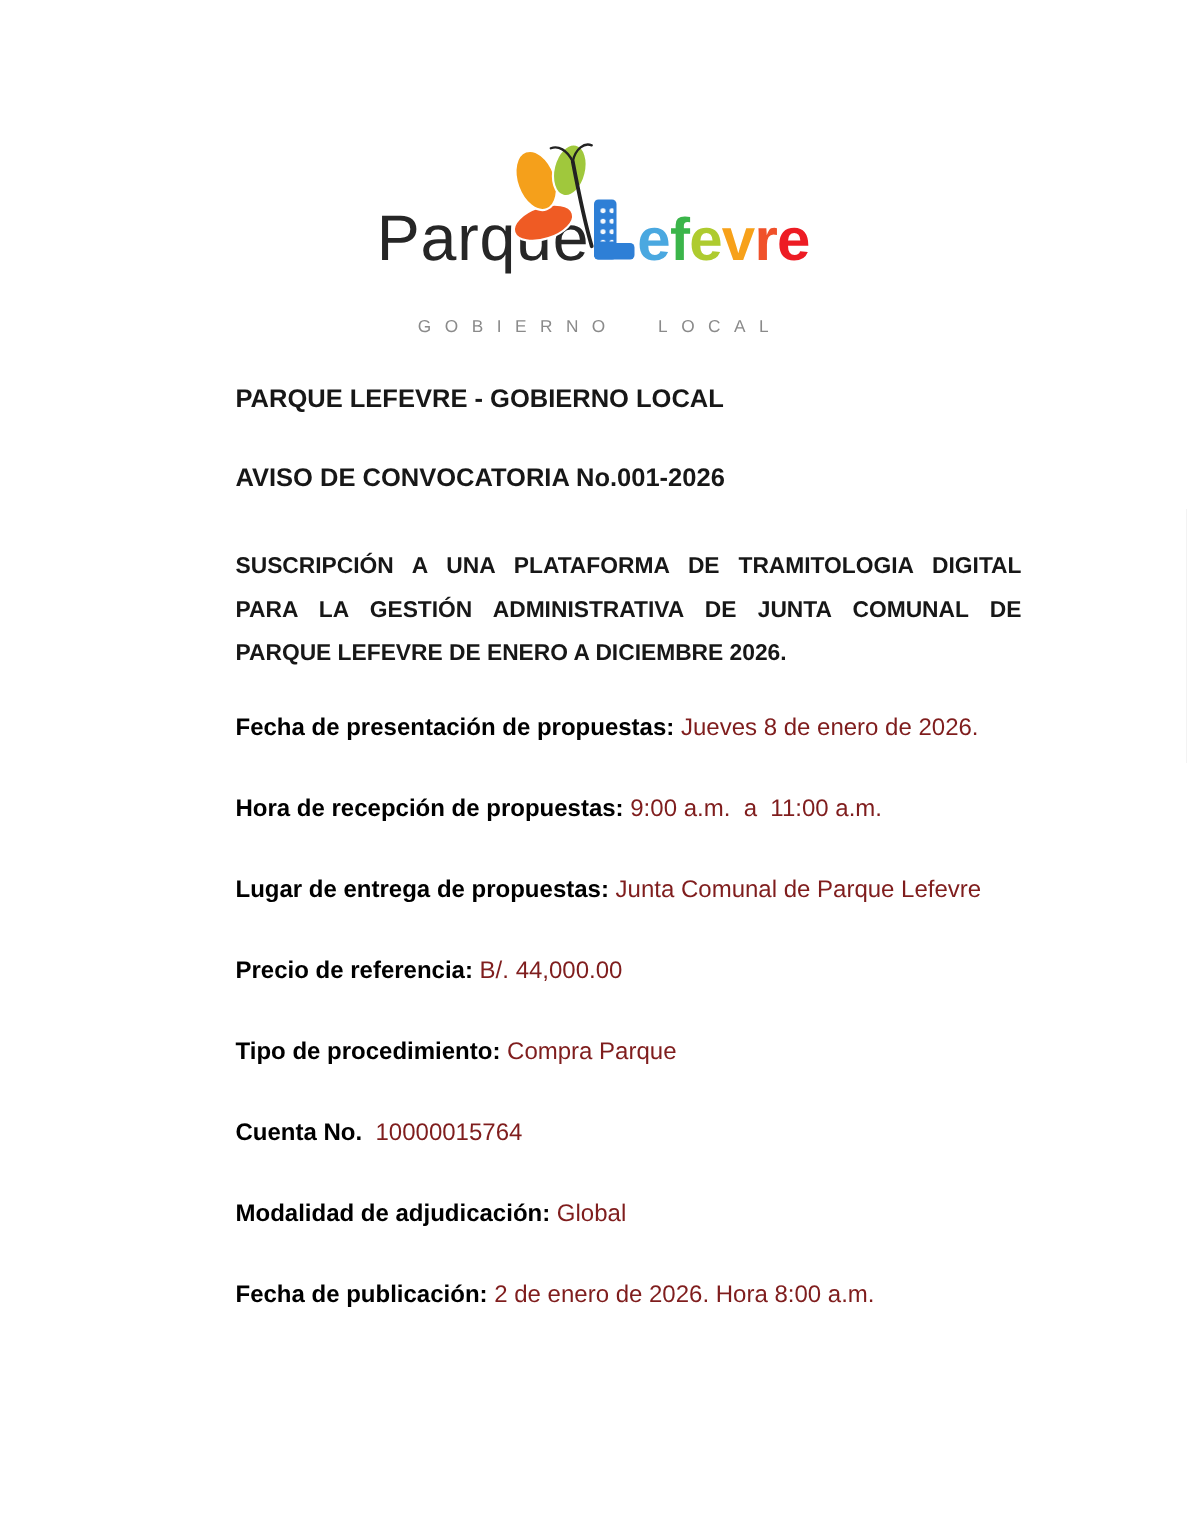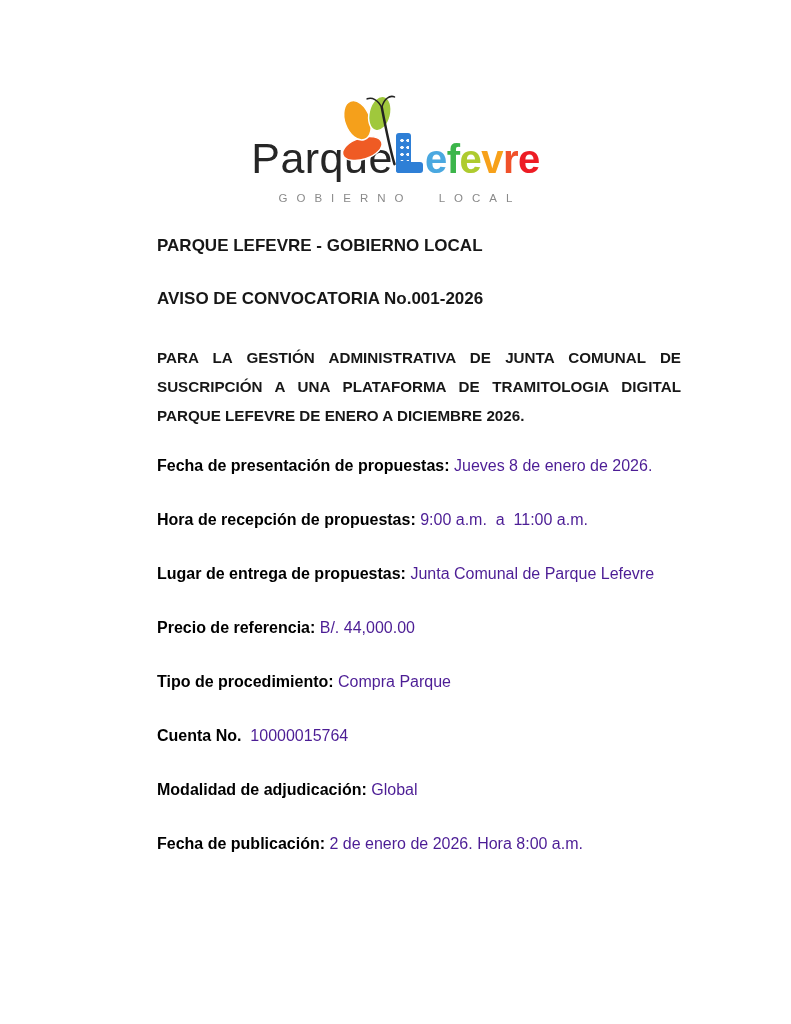--- a/index.html
+++ b/index.html
@@ -53,21 +53,21 @@
   }
   .l-stem { position: absolute; left: 0; bottom: 0; width: 15px; height: 40px; border-radius: 3px; }
   .l-windows {
     position: absolute; left: 2px; right: 2px; top: 3px; bottom: 12px;
     background-image: radial-gradient(circle, rgba(255,255,255,0.95) 1.5px, rgba(255,255,255,0) 1.9px);
     background-size: 6px 7px;
     background-position: 1px 1px;
   }
   .l-foot { position: absolute; left: 0; bottom: 0; width: 27px; height: 11px; border-radius: 3px; }
   .tagline {
-    margin-top: 0;
+    margin-top: 19px;
     font-size: 11.5px;
     letter-spacing: 9px;
     word-spacing: 14px;
     font-weight: normal;
     text-indent: 9px; 
     text-align: center;
   }
 
   
   .content { width: 524px; margin: 0 0 0 157px; }
@@ -89,21 +89,21 @@
   }
   .subject-line.justify { text-align: justify; text-align-last: justify; }
   .fields { margin-top: 26px; }
   .field-row {
     margin: 0 0 35px 0;
     font-size: 16px;
     line-height: 19px;
     white-space: pre-wrap;
   }
   .field-label { font-weight: bold; color: #000000; }
-  .field-value { font-weight: normal; color: #4c1d95; white-space: pre-wrap; }
+  .field-value { font-weight: normal; color: #7f1d1d; white-space: pre-wrap; }
 </style>
 </head>
 <body>
 
 <div class="page">
 
   <div class="logo">
     <svg class="butterfly" viewBox="0 0 90 78" aria-hidden="true">
 
       <ellipse cx="32" cy="57" rx="21" ry="11" transform="rotate(-18 32 57)" fill="#ef5b24" stroke="#ffffff" stroke-width="1.5"></ellipse>
@@ -125,22 +125,22 @@
 
     <div class="tagline" style="color: rgb(138, 138, 138);">GOBIERNO LOCAL</div>
   </div>
 
   <div class="content">
 
     <p class="doc-heading h1">PARQUE LEFEVRE - GOBIERNO LOCAL</p>
     <p class="doc-heading h2">AVISO DE CONVOCATORIA No.001-2026</p>
 
     <div class="subject">
+      <div class="subject-line justify">SUSCRIPCIÓN A UNA PLATAFORMA DE TRAMITOLOGIA DIGITAL</div>
       <div class="subject-line justify">PARA LA GESTIÓN ADMINISTRATIVA DE JUNTA COMUNAL DE</div>
-      <div class="subject-line justify">SUSCRIPCIÓN A UNA PLATAFORMA DE TRAMITOLOGIA DIGITAL</div>
       <div class="subject-line">PARQUE LEFEVRE DE ENERO A DICIEMBRE 2026.</div>
     </div>
 
     <div class="fields">
       <p class="field-row"><span class="field-label">Fecha de presentación de propuestas:</span><span class="field-value"> Jueves 8 de enero de 2026.</span></p>
       <p class="field-row"><span class="field-label">Hora de recepción de propuestas:</span><span class="field-value"> 9:00 a.m.  a  11:00 a.m.</span></p>
       <p class="field-row"><span class="field-label">Lugar de entrega de propuestas:</span><span class="field-value"> Junta Comunal de Parque Lefevre</span></p>
       <p class="field-row"><span class="field-label">Precio de referencia:</span><span class="field-value"> B/. 44,000.00</span></p>
       <p class="field-row"><span class="field-label">Tipo de procedimiento:</span><span class="field-value"> Compra Parque</span></p>
       <p class="field-row"><span class="field-label">Cuenta No.</span><span class="field-value">  10000015764</span></p>

